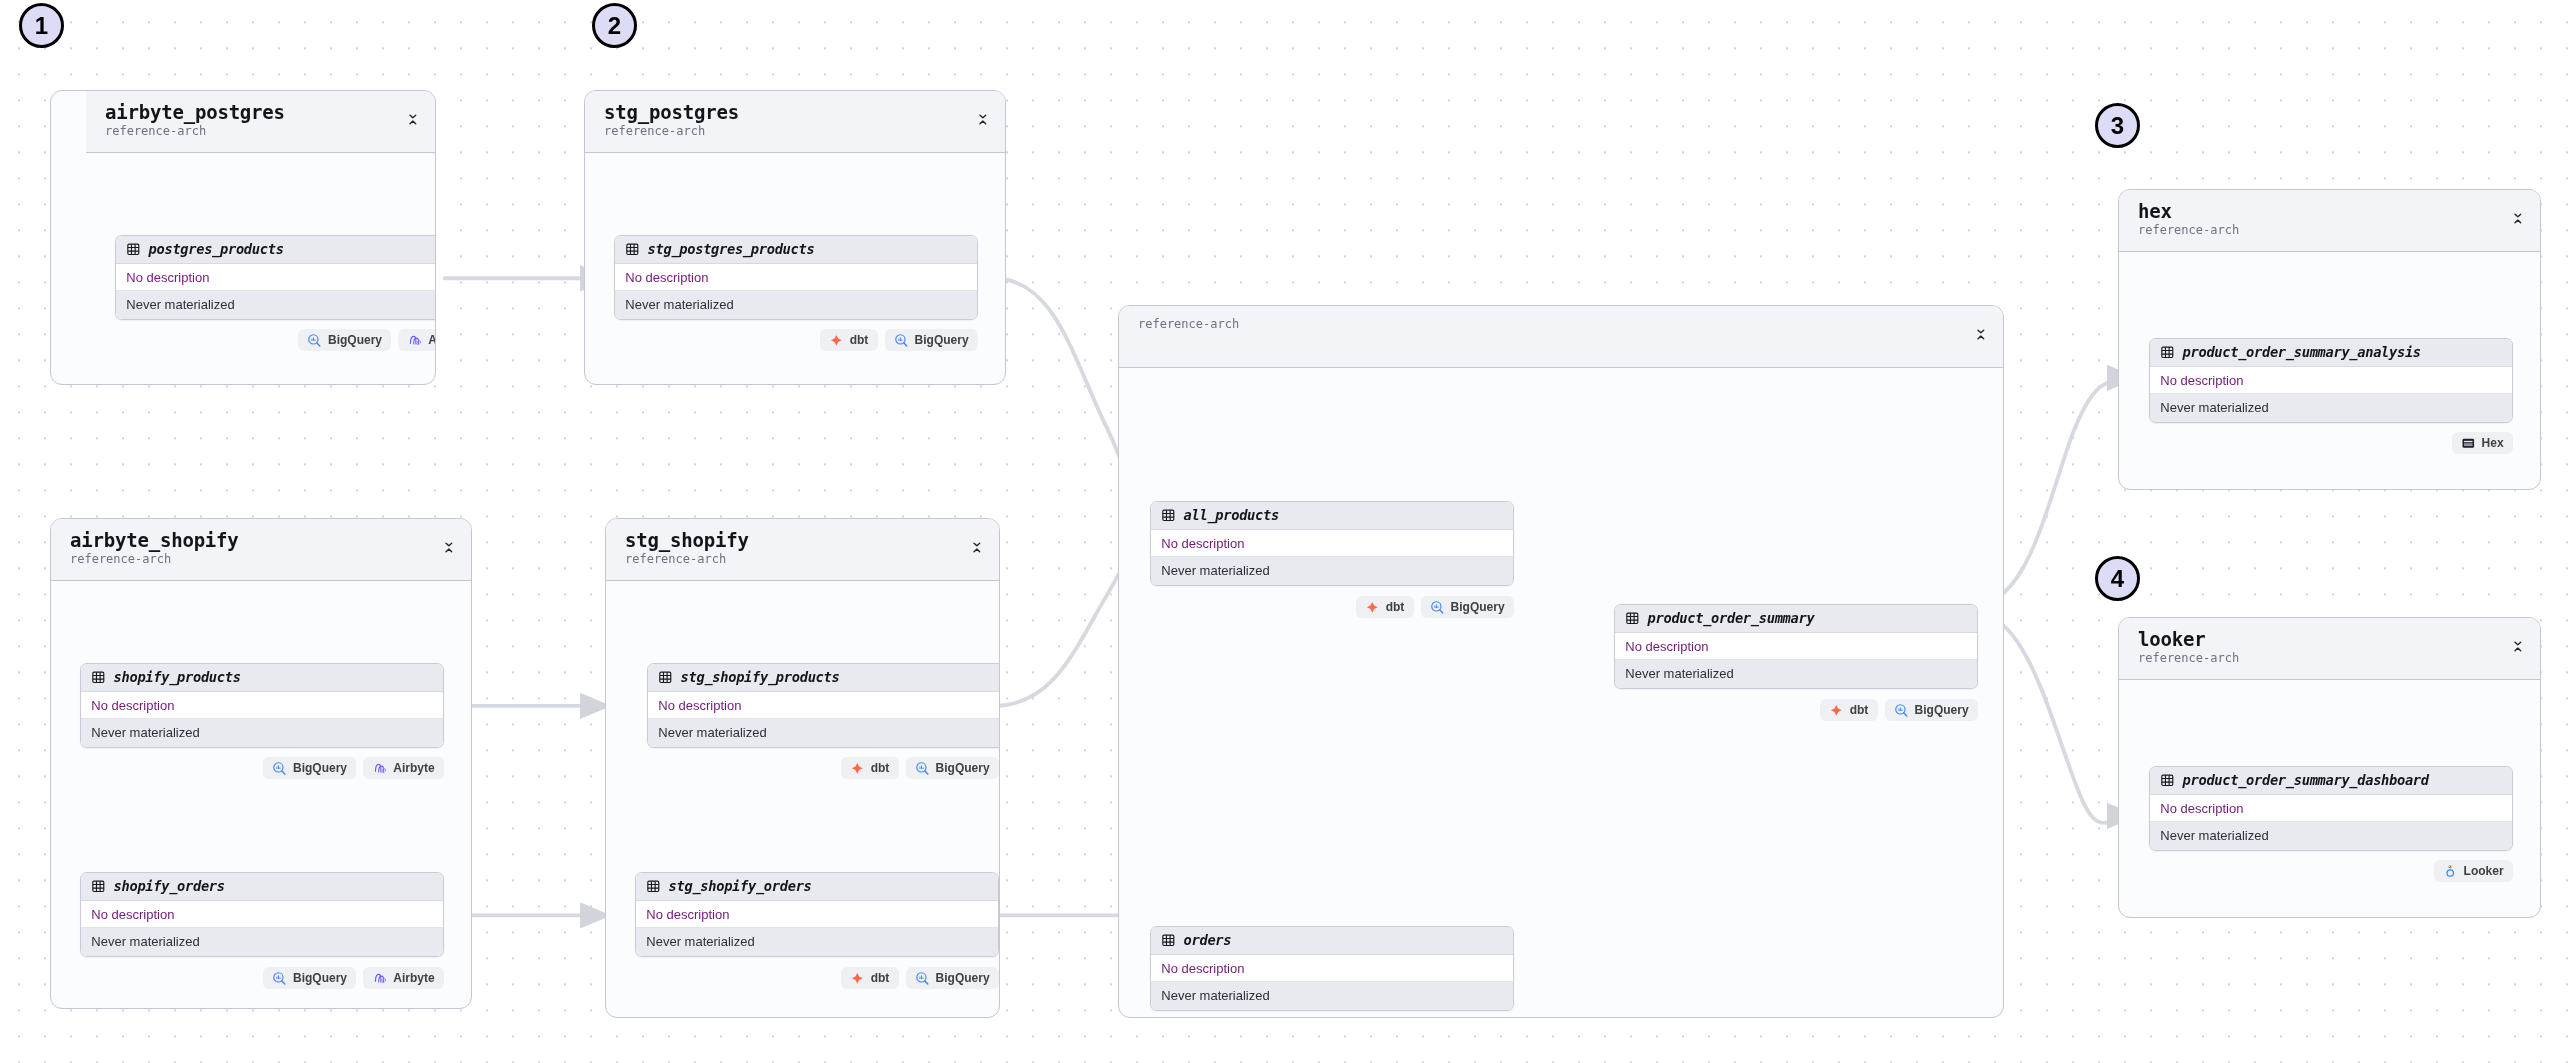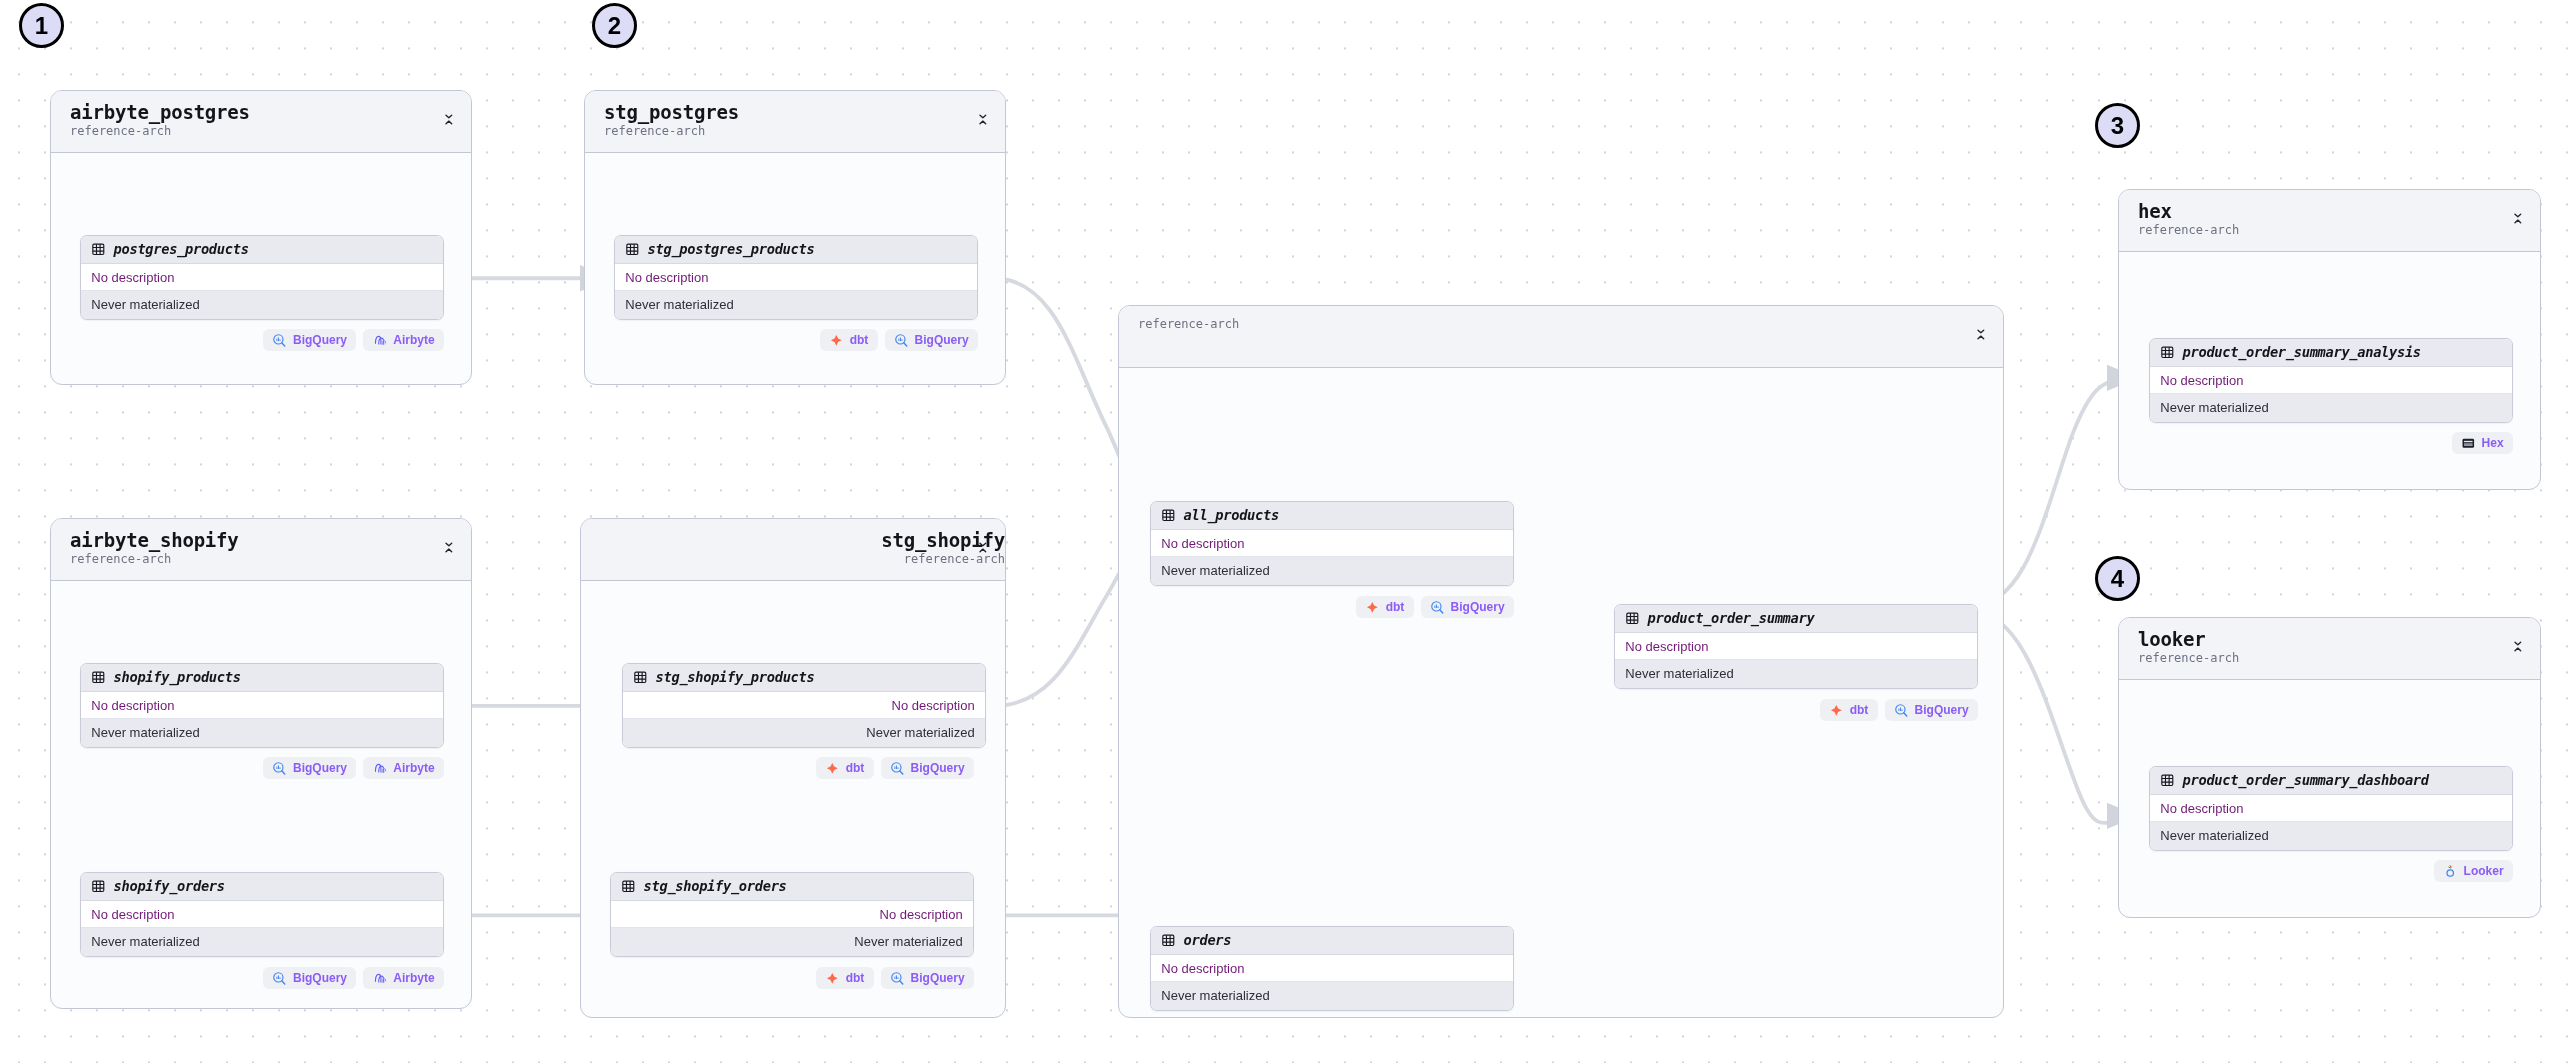--- a/index.html
+++ b/index.html
@@ -109,21 +109,21 @@
   .badges{
     position:absolute;
     display:flex;gap:6.9px;justify-content:flex-end;
   }
   .badge{
     display:flex;align-items:center;gap:6px;
     height:22px;
     padding:0 9.4px;
     border-radius:6px;
     background:#eef0f3;
-    font-size:12px;font-weight:bold;color:#8b5cf6;
+    font-size:12px;font-weight:bold;color:#404040;
     white-space:nowrap;
   }
   .badge svg{flex:none;}
 
   
   .step{
     position:absolute;
     width:45px;height:45px;
     border-radius:50%;
     background:#dcdcf7;
@@ -153,21 +153,21 @@
         <path d="M 1157 822 C 1225 822, 1250 760, 1285 700 C 1312 655, 1320 630, 1342 610" marker-end="url(#arrow)"></path>
         <path d="M 1157 1066 C 1230 1066, 1270 1066, 1342 1066" marker-end="url(#arrow)"></path>
         <path d="M 1801 606 C 1840 606, 1850 640, 1858 690 C 1866 728, 1868 700, 1878 706" marker-end="url(#arrow)"></path>
         <path d="M 1801 1066 C 1845 1066, 1855 1000, 1862 880 C 1868 790, 1866 740, 1878 712" marker-end="url(#arrow)"></path>
         <path d="M 2295 706 C 2360 706, 2380 600, 2412 510 C 2435 448, 2450 440, 2490 440" marker-end="url(#arrow)"></path>
         <path d="M 2295 712 C 2360 712, 2385 830, 2420 920 C 2444 982, 2455 950, 2490 950" marker-end="url(#arrow)"></path>
       </g>
   </svg>
 
   <div id="groups-layer">
-      <div class="group" style="left: 50px; top: 90px; width: 422px; height: 295px;">
+      <div class="group" style="left: 50px; top: 90px; width: 386px; height: 295px; padding-left: 35px;">
         <div class="group-header">
           <div class="group-title">airbyte_postgres</div>
           <div class="group-sub">reference-arch</div>
           <div class="collapse-icon"><svg viewBox="0 0 24 26" fill="none" stroke="currentColor" stroke-width="2.4" stroke-linecap="round" stroke-linejoin="round">
               <path d="M7 5.5 L12 10 L17 5.5"></path>
               <path d="M7 20.5 L12 16 L17 20.5"></path>
             </svg></div>
         </div>
         <div class="group-body" style="height: 233px;">
           <div class="node" style="left: 29px; top: 82px; width: 364px;">
@@ -335,21 +335,21 @@
                   <path d="M4 17 C4 9.5 6.5 5.5 9.2 5.5 C11.6 5.5 13 8 13 12.2 L13 18" fill="none" stroke="#625df5" stroke-width="1.8" stroke-linecap="round"></path>
                   <path d="M9.4 18 C9.4 11.5 11.4 8.4 13.8 8.4 C16.2 8.4 17.6 11.2 17.6 15 L17.6 18.4" fill="none" stroke="#625df5" stroke-width="1.8" stroke-linecap="round"></path>
                   <path d="M15 18.8 C15 14.2 16.4 12 18.3 12 C19.9 12 20.8 13.8 20.8 16.3" fill="none" stroke="#8f8bfa" stroke-width="1.6" stroke-linecap="round"></path>
                 </svg>
               </span>
               <span>Airbyte</span>
             </div>
           </div>
         </div>
       </div>
-      <div class="group" style="left: 580px; top: 518px; width: 426px; height: 500px; text-align: right;">
+      <div class="group" style="left: 605px; top: 518px; width: 395px; height: 500px;">
         <div class="group-header">
           <div class="group-title">stg_shopify</div>
           <div class="group-sub">reference-arch</div>
           <div class="collapse-icon"><svg viewBox="0 0 24 26" fill="none" stroke="currentColor" stroke-width="2.4" stroke-linecap="round" stroke-linejoin="round">
               <path d="M7 5.5 L12 10 L17 5.5"></path>
               <path d="M7 20.5 L12 16 L17 20.5"></path>
             </svg></div>
         </div>
         <div class="group-body" style="height: 438px;">
           <div class="node" style="left: 29px; top: 82px; width: 364px; margin-left: 12px;">

